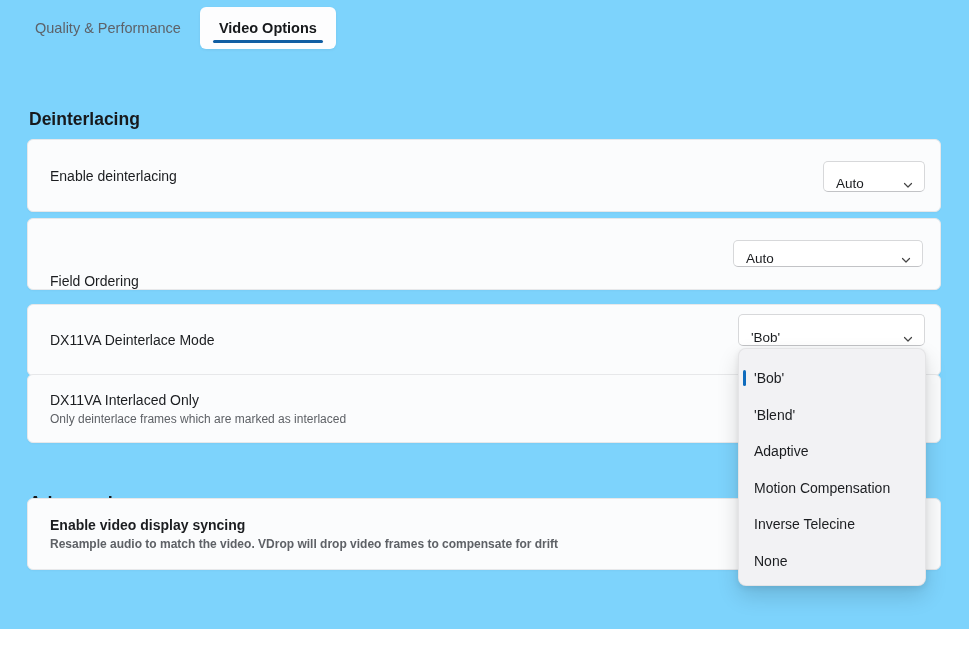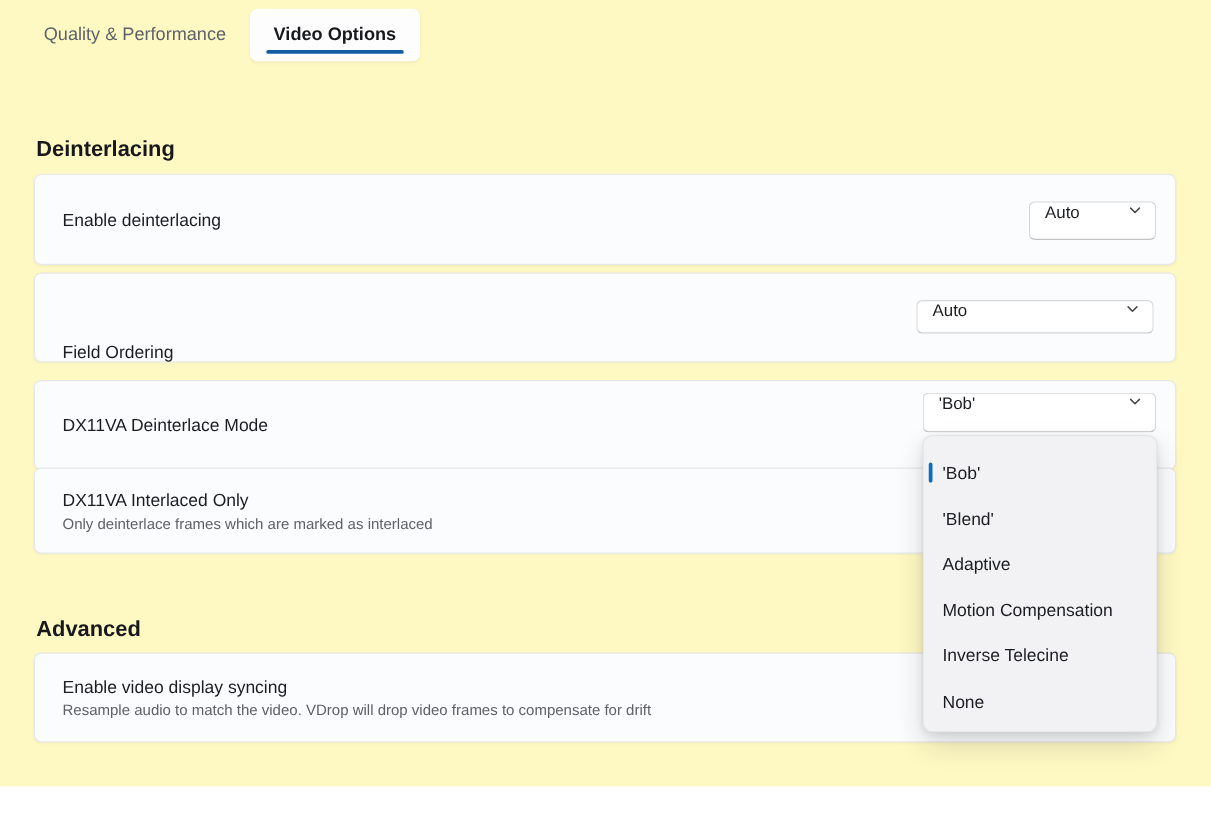--- a/index.html
+++ b/index.html
@@ -1,18 +1,18 @@
 <!DOCTYPE html>
 <html><head>
 <meta charset="utf-8">
 <style>
   html,body{margin:0;padding:0;}
   #app{
     position:relative; width:969px; height:629px;
-    background:#fef9c3; overflow:hidden;
+    background:#7dd3fc; overflow:hidden;
     font-family:"Liberation Sans", sans-serif;
     -webkit-font-smoothing:antialiased;
   }
   
   .tabs{position:absolute; left:16px; top:7px; height:42px; display:flex; align-items:stretch;}
   .tab{
     padding:0 19px; display:flex; align-items:center; position:relative;
     font-size:14.5px; color:#5d6269; border-radius:6px; white-space:nowrap; cursor:default;
   }
   .tab.active{
@@ -34,28 +34,28 @@
     position:absolute; left:27px; width:914px; box-sizing:border-box;
     background:#fbfcfd; border:1px solid #e7e8ea; border-radius:6px;
     box-shadow:0 1px 2px rgba(0,0,0,0.03);
     display:flex; flex-direction:column; justify-content:center; align-items:flex-start;
     padding:0 22px; row-gap:4px;
   }
   #card-enable-deinterlacing{top:139px; height:73px;text-align:center;}
   #card-field-ordering{top:218px; height:72px;justify-content:flex-end;}
   #card-dx11va-mode{top:304px; height:72px;}
   #card-dx11va-interlaced{top:374px; height:69px;}
-  #card-video-sync{top:522px; height:72px;}
+  #card-video-sync{top:498px; height:72px;font-weight:bold;}
   .row-label{font-size:14px; color:#1b1d20;}
   .row-desc{font-size:12px; color:#5e6166;}
   
   .combo{
     position:absolute; box-sizing:border-box; z-index:5;
     background:#ffffff; border:1px solid #d7d8da; border-bottom-color:#c2c3c6;
-    border-radius:5px; display:flex; align-items:flex-start; justify-content:space-between;
+    border-radius:5px; display:flex; align-items:flex-end; justify-content:space-between;
     padding:0 10px 0 12px; font-size:13.5px; color:#1b1d20; cursor:default;
   }
   #combo-enable-deinterlacing{left:823px; top:161px; width:102px; height:31px;}
   #combo-field-ordering{left:733px; top:240px; width:190px; height:27px;}
   #combo-dx11va-mode{left:738px; top:314px; width:187px; height:32px;}
   .chev{display:flex; align-items:center; margin-left:8px;}
   
   .flyout{
     position:absolute; left:738px; top:348px; width:188px; height:238px; box-sizing:border-box;
     background:#f2f2f4; border:1px solid rgba(0,0,0,0.055); border-radius:8px;

